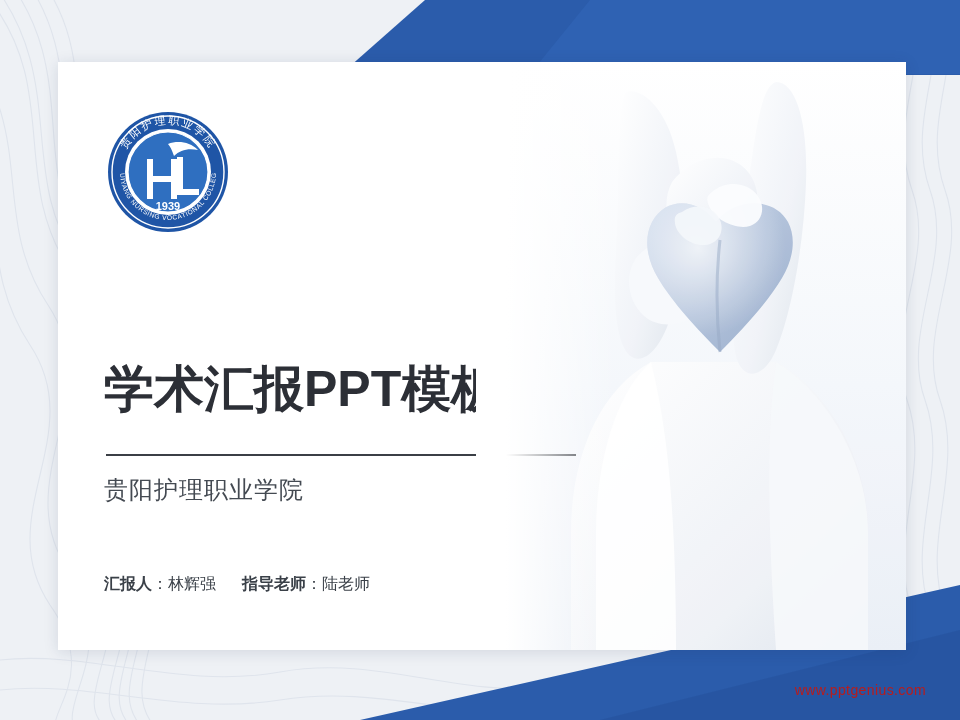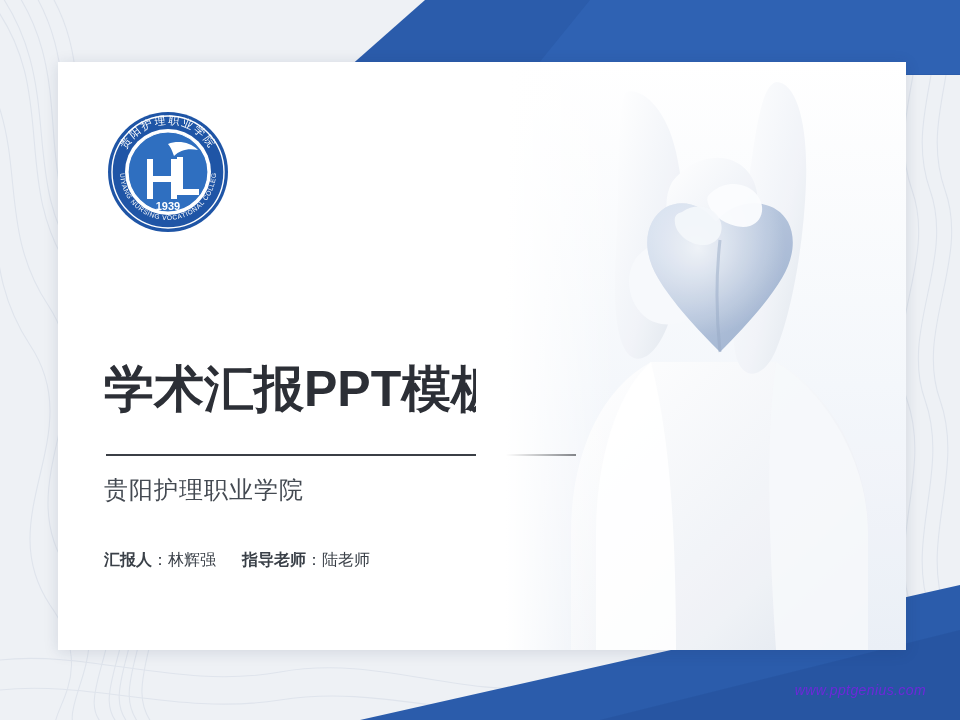--- a/index.html
+++ b/index.html
@@ -154,39 +154,38 @@
     left: 46px;
     top: 412px;
     font-size: 24px;
     color: #444a52;
     letter-spacing: 1px;
     white-space: nowrap;
   }
   .meta {
     position: absolute;
     left: 46px;
-    top: 488px;
+    top: 512px;
     font-size: 16px;
     color: #3a4048;
     white-space: nowrap;
     text-align: center;
   }
   .meta .lbl { font-weight: bold; }
   .meta .gap { display:inline-block; width: 26px; }
 
   
   .footer-url {
     position: absolute;
     right: 34px;
     bottom: 22px;
     font-size: 14px;
-    color: #6d28d9;
+    color: #b91c1c;
     letter-spacing: .4px;
     z-index: 10;
-    font-style: italic;
   }
 </style>
 </head>
 <body>
 
 <div class="slide">
 
   <div class="bg-waves">
     <svg viewBox="0 0 960 720" preserveAspectRatio="none">
       <g fill="none" stroke="#dfe4ec" stroke-width="1.1">

